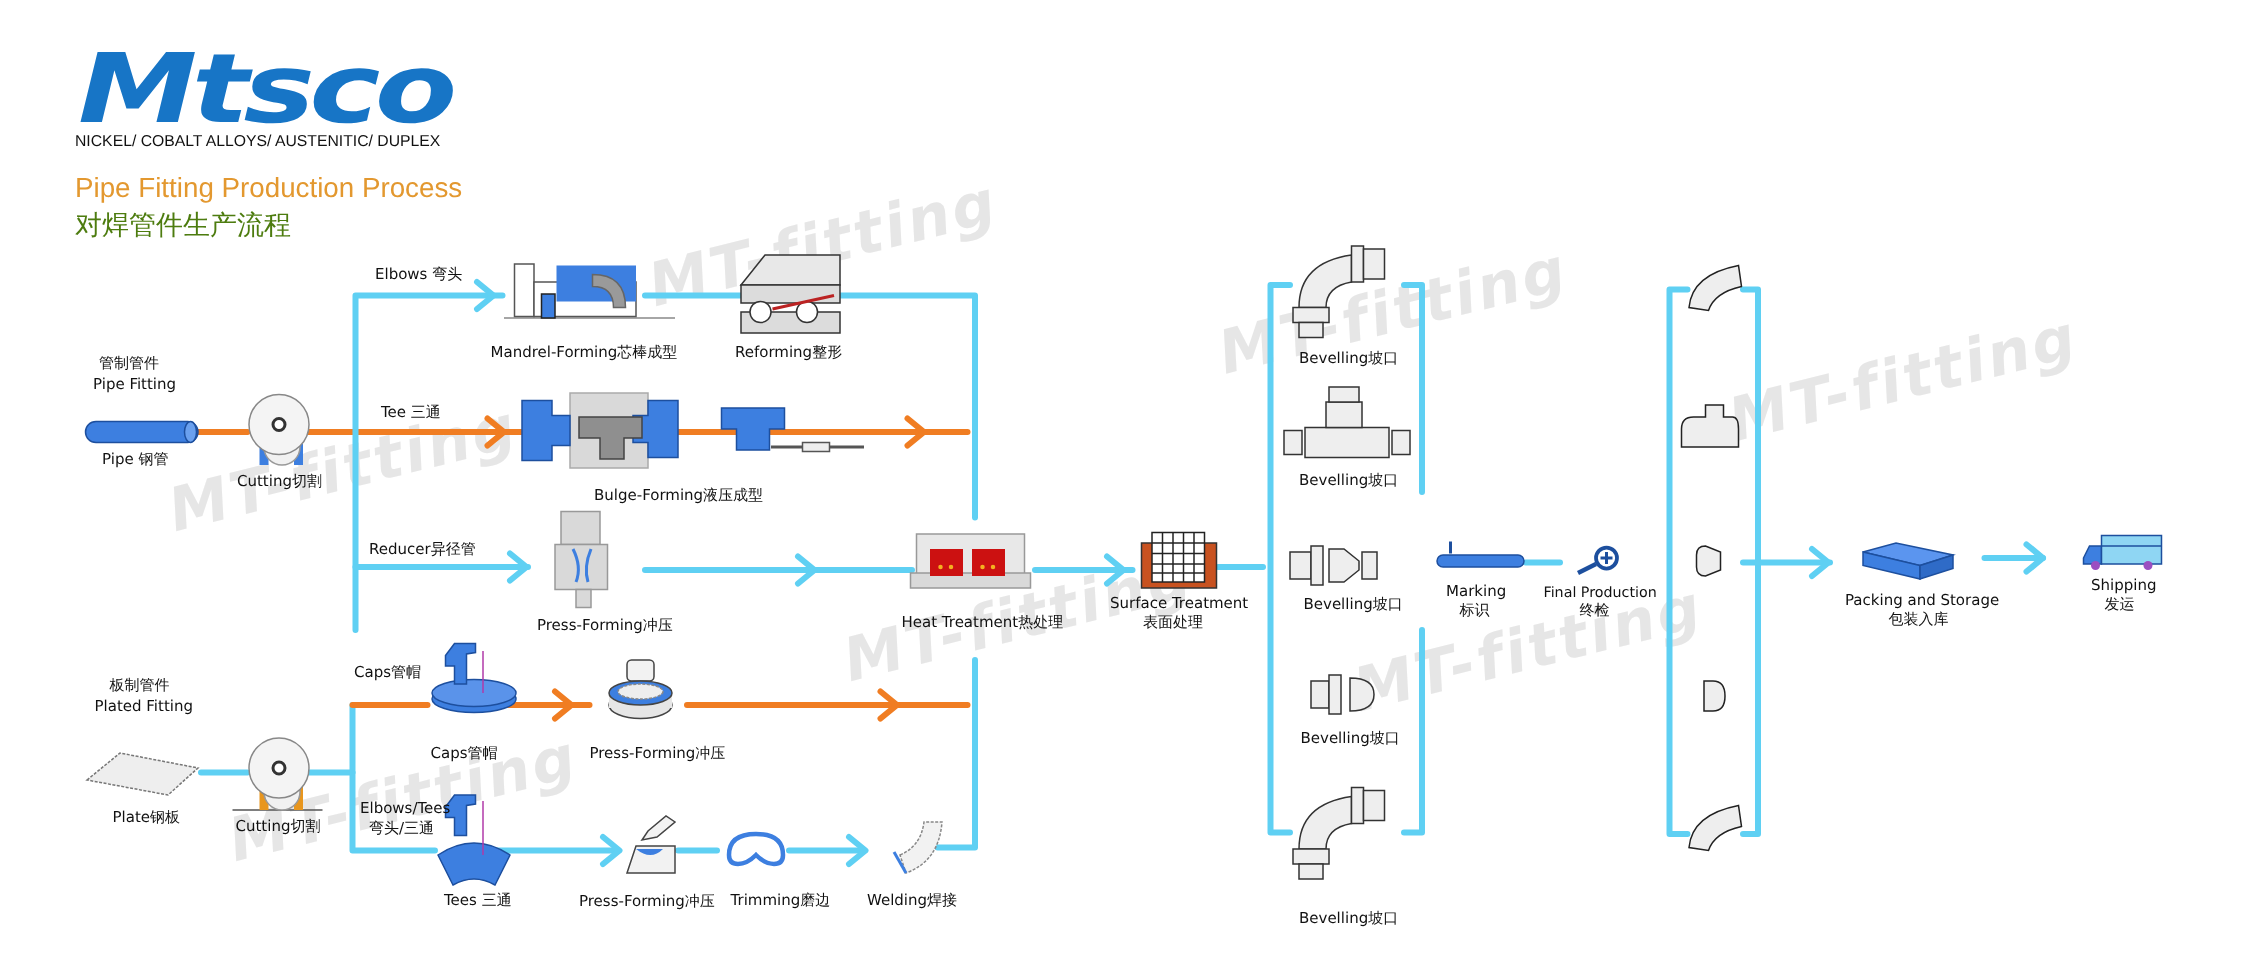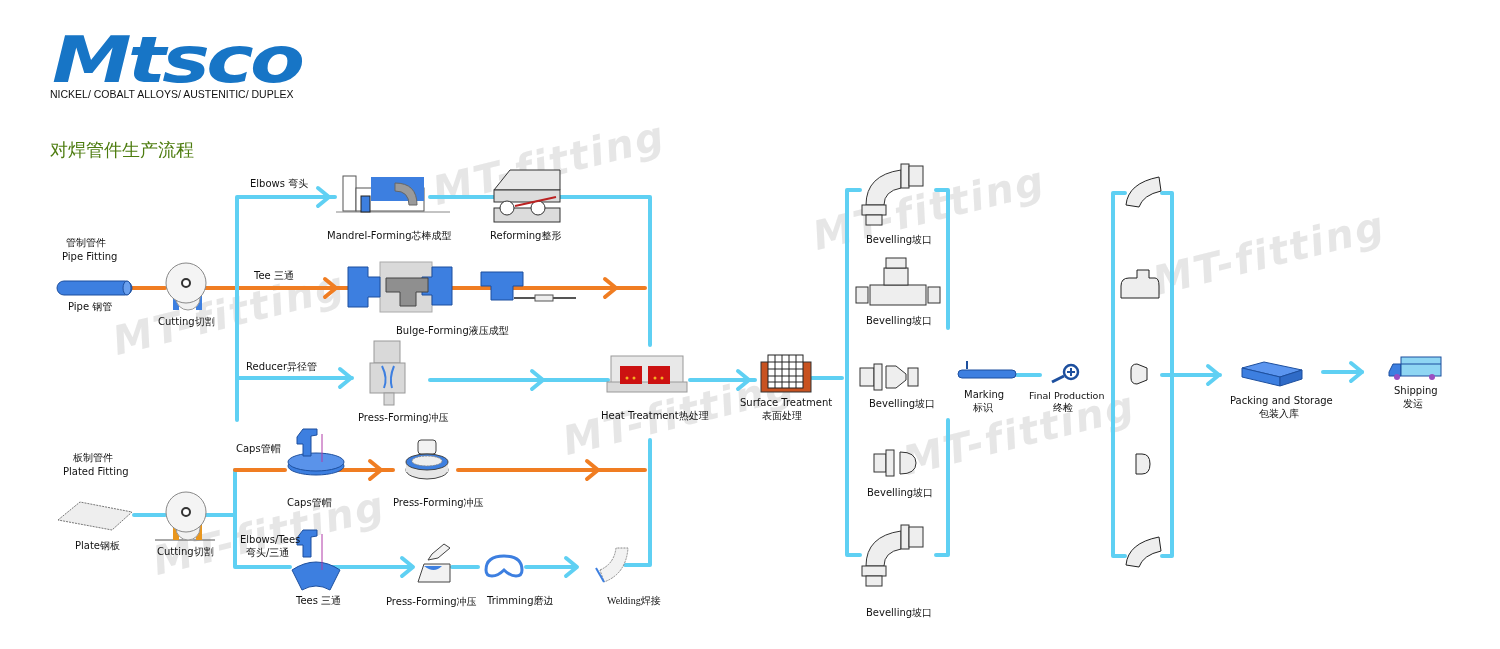--- a/index.html
+++ b/index.html
@@ -22,20 +22,21 @@
   <div class="wm" style="left:430px;top:140px;">MT-fitting</div>
   <div class="wm" style="left:110px;top:290px;">MT-fitting</div>
   <div class="wm" style="left:810px;top:185px;">MT-fitting</div>
   <div class="wm" style="left:1150px;top:230px;">MT-fitting</div>
   <div class="wm" style="left:560px;top:390px;">MT-fitting</div>
   <div class="wm" style="left:900px;top:410px;">MT-fitting</div>
   <div class="wm" style="left:150px;top:510px;">MT-fitting</div>
 
   <div class="logo">Mtsco</div>
   <div class="tagline">NICKEL/ COBALT ALLOYS/ AUSTENITIC/ DUPLEX</div>
+  <div class="title-en">Pipe Fitting Production Process</div>
   <div class="title-zh">对焊管件生产流程</div>
 
   <svg class="abs" style="left:0;top:0" width="1500" height="649">
     <defs>
       <marker id="none"></marker>
     </defs>
     <g fill="none" stroke-linecap="round" stroke-linejoin="round">
 
       <line x1="132" y1="288" x2="165" y2="288" stroke="#f07d22" stroke-width="4"></line>
       <line x1="200" y1="288" x2="645" y2="288" stroke="#f07d22" stroke-width="4"></line>
@@ -306,21 +307,21 @@
   <div class="lbl" style="left:75px;top:539px;">Plate钢板</div>
   <div class="lbl big" style="left:157px;top:545px;">Cutting切割</div>
   <div class="lbl big" style="left:236px;top:442px;">Caps管帽</div>
   <div class="lbl" style="left:287px;top:496px;">Caps管帽</div>
   <div class="lbl" style="left:393px;top:496px;">Press-Forming冲压</div>
   <div class="lbl" style="left:240px;top:533px;">Elbows/Tees</div>
   <div class="lbl" style="left:246px;top:546px;">弯头/三通</div>
   <div class="lbl" style="left:296px;top:594px;">Tees 三通</div>
   <div class="lbl" style="left:386px;top:595px;">Press-Forming冲压</div>
   <div class="lbl" style="left:487px;top:594px;">Trimming磨边</div>
-  <div class="lbl" style="left:607px;top:594px;font-family:Liberation Serif, serif;">Welding焊接</div>
+  <div class="lbl" style="left:578px;top:594px;">Welding焊接</div>
 
   <div class="lbl" style="left:601px;top:409px;">Heat Treatment热处理</div>
   <div class="lbl" style="left:740px;top:396px;">Surface Treatment</div>
   <div class="lbl" style="left:762px;top:409px;">表面处理</div>
   <div class="lbl" style="left:866px;top:233px;">Bevelling坡口</div>
   <div class="lbl" style="left:866px;top:314px;">Bevelling坡口</div>
   <div class="lbl" style="left:869px;top:397px;">Bevelling坡口</div>
   <div class="lbl" style="left:867px;top:486px;">Bevelling坡口</div>
   <div class="lbl" style="left:866px;top:606px;">Bevelling坡口</div>
   <div class="lbl" style="left:964px;top:388px;">Marking</div>

